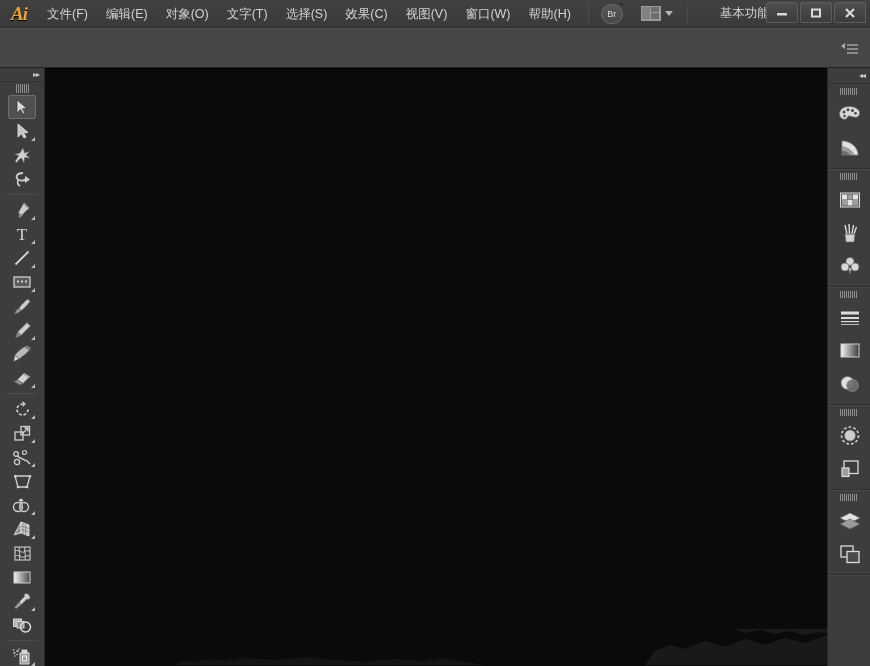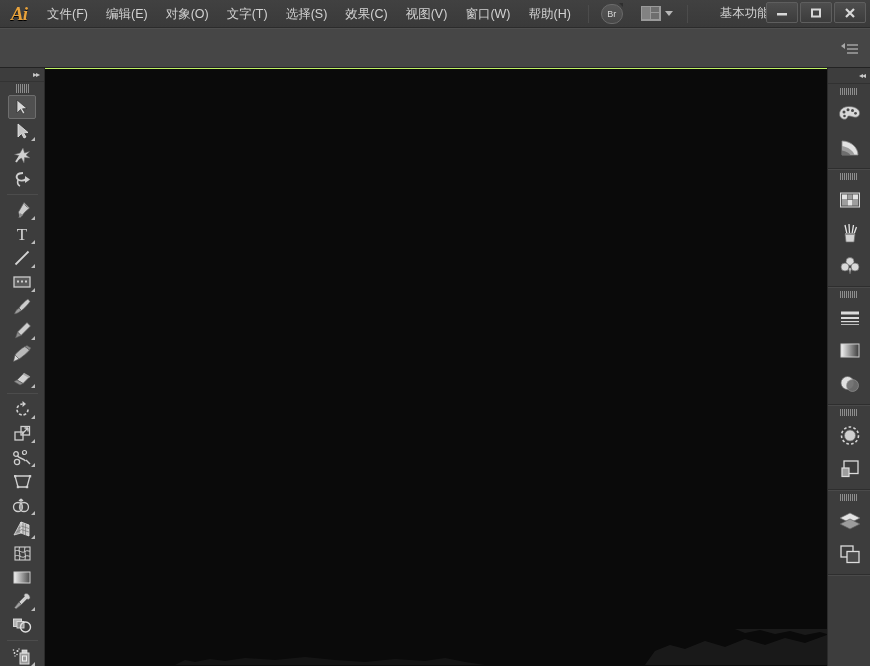--- a/index.html
+++ b/index.html
@@ -2,21 +2,21 @@
 <html><head>
 <meta charset="utf-8">
 <style>
   * { box-sizing: border-box; margin:0; padding:0; }
   html,body{
     width:870px; height:666px; overflow:hidden;
     background:#3d3d3d;
     font-family:"Liberation Sans","DejaVu Sans",sans-serif;
     -webkit-font-smoothing:antialiased;
   }
-  #app{position:relative;width:870px;height:665px;background:#bef264;text-align:center;}
+  #app{position:relative;width:870px;height:665px;background:#000000;text-align:center;}
 
   
   .menubar{
     position:absolute;left:0;top:0;width:870px;height:28px;
     background:linear-gradient(#414141,#3a3a3a);
     border-bottom:1px solid #2b2b2b;
     display:flex;align-items:center;
   }
   .ai-logo{
     width:38px;height:28px;display:flex;align-items:center;justify-content:center;

